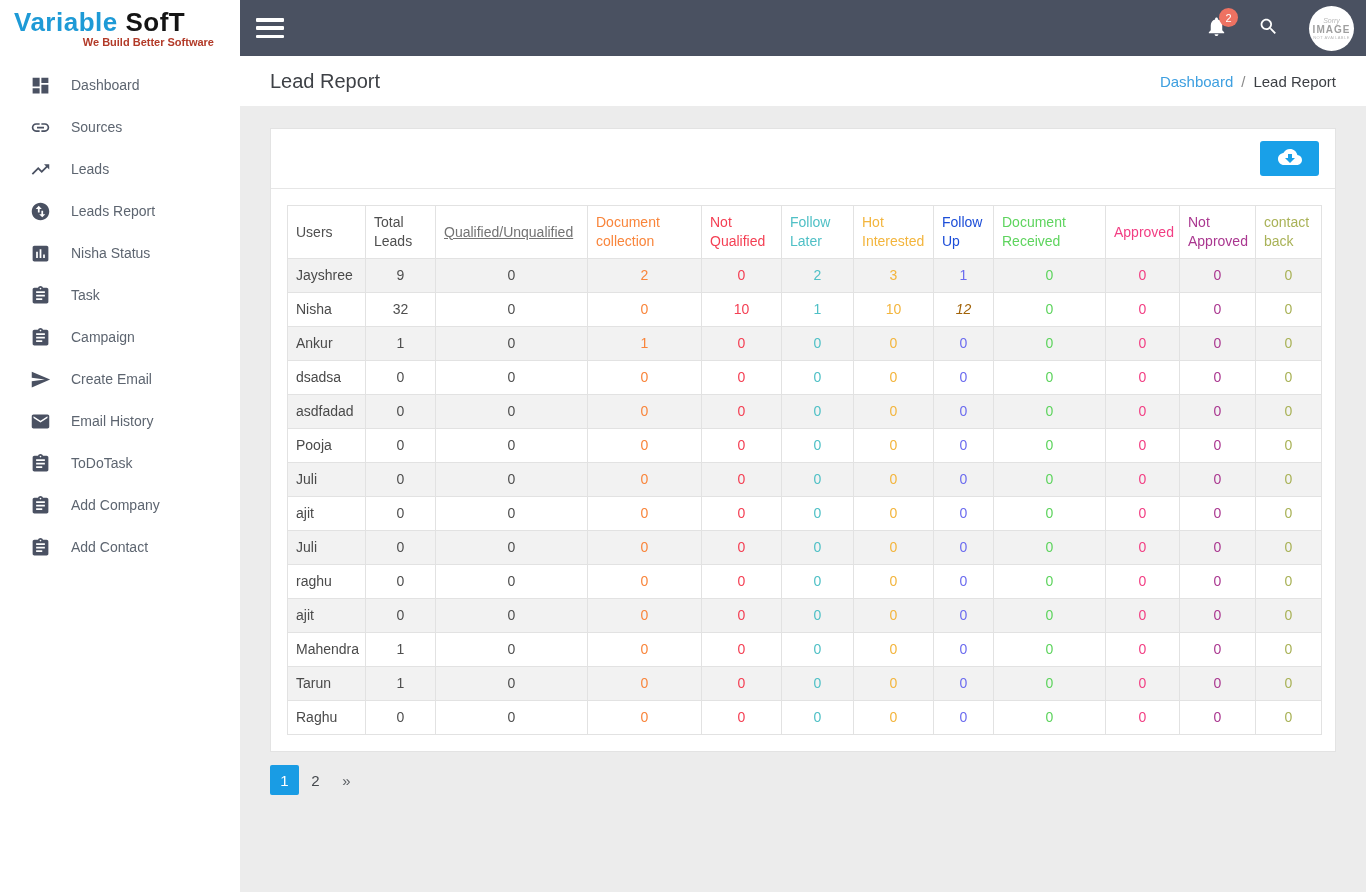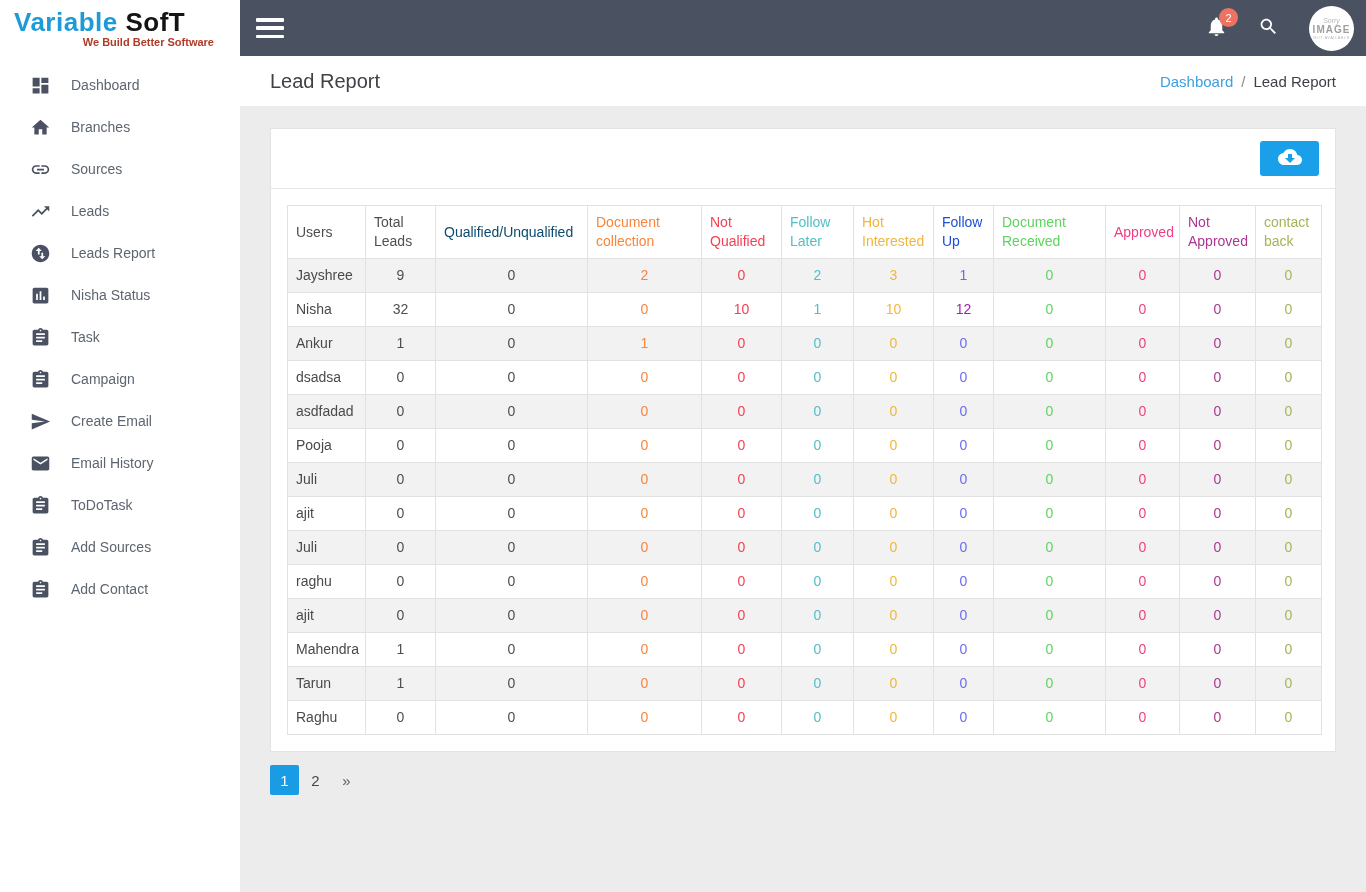--- a/index.html
+++ b/index.html
@@ -83,28 +83,20 @@
           <span class="side-icon">
             <svg viewBox="0 0 24 24">
               <path d="M3 13h8V3H3v10zm0 8h8v-6H3v6zm10 0h8V11h-8v10zm0-18v6h8V3h-8z"></path>
             </svg>
           </span>
           <span class="side-label">Dashboard</span>
         </a>
         <a class="side-item">
           <span class="side-icon">
             <svg viewBox="0 0 24 24">
-              <path d="M10 20v-6h4v6h5v-8h3L12 3 2 12h3v8z"></path>
-            </svg>
-          </span>
-          <span class="side-label">Branches</span>
-        </a>
-        <a class="side-item">
-          <span class="side-icon">
-            <svg viewBox="0 0 24 24">
               <path d="M3.9 12c0-1.71 1.39-3.1 3.1-3.1h4V7H7c-2.76 0-5 2.24-5 5s2.24 5 5 5h4v-1.9H7c-1.71 0-3.1-1.39-3.1-3.1zM8 13h8v-2H8v2zm9-6h-4v1.9h4c1.71 0 3.1 1.39 3.1 3.1s-1.39 3.1-3.1 3.1h-4V17h4c2.76 0 5-2.24 5-5s-2.24-5-5-5z"></path>
             </svg>
           </span>
           <span class="side-label">Sources</span>
         </a>
         <a class="side-item">
           <span class="side-icon">
             <svg viewBox="0 0 24 24">
               <path d="M16 6l2.29 2.29-4.88 4.88-4-4L2 16.59 3.41 18l6-6 4 4 6.3-6.29L22 12V6z"></path>
             </svg>
@@ -166,21 +158,21 @@
             </svg>
           </span>
           <span class="side-label">ToDoTask</span>
         </a>
         <a class="side-item">
           <span class="side-icon">
             <svg viewBox="0 0 24 24">
               <path d="M19 3h-4.18C14.4 1.84 13.3 1 12 1c-1.3 0-2.4.84-2.82 2H5c-1.1 0-2 .9-2 2v14c0 1.1.9 2 2 2h14c1.1 0 2-.9 2-2V5c0-1.1-.9-2-2-2zm-7 0c.55 0 1 .45 1 1s-.45 1-1 1-1-.45-1-1 .45-1 1-1zm2 14H7v-2h7v2zm3-4H7v-2h10v2zm0-4H7V7h10v2z"></path>
             </svg>
           </span>
-          <span class="side-label">Add Sources</span>
+          <span class="side-label">Add Company</span>
         </a>
         <a class="side-item">
           <span class="side-icon">
             <svg viewBox="0 0 24 24">
               <path d="M19 3h-4.18C14.4 1.84 13.3 1 12 1c-1.3 0-2.4.84-2.82 2H5c-1.1 0-2 .9-2 2v14c0 1.1.9 2 2 2h14c1.1 0 2-.9 2-2V5c0-1.1-.9-2-2-2zm-7 0c.55 0 1 .45 1 1s-.45 1-1 1-1-.45-1-1 .45-1 1-1zm2 14H7v-2h7v2zm3-4H7v-2h10v2zm0-4H7V7h10v2z"></path>
             </svg>
           </span>
           <span class="side-label">Add Contact</span>
         </a>
       </nav>
@@ -235,21 +227,21 @@
               </svg>
           </span>
         </button>
       </div>
       <div class="table-wrap">
         <table class="report">
           <thead>
               <tr id="table-head-row">
                 <th style="color: rgb(79, 79, 79); width: 78px;">Users</th>
                 <th style="color: rgb(79, 79, 79); width: 70px;">Total Leads</th>
-                <th style="color: #0c4a6e; width: 152px;">Qualified/Unqualified</th>
+                <th style="color: #737373; width: 152px; text-decoration: underline;">Qualified/Unqualified</th>
                 <th style="color: rgb(249, 133, 59); width: 114px;">Document collection</th>
                 <th style="color: rgb(244, 63, 83); width: 80px;">Not Qualified</th>
                 <th style="color: rgb(79, 192, 198); width: 72px;">Follow Later</th>
                 <th style="color: rgb(243, 181, 61); width: 80px;">Hot Interested</th>
                 <th style="color: #1d4ed8; width: 60px;">Follow Up</th>
                 <th style="color: rgb(94, 212, 94); width: 112px;">Document Received</th>
                 <th style="color: rgb(242, 62, 131); width: 74px;">Approved</th>
                 <th style="color: rgb(170, 55, 144); width: 76px;">Not Approved</th>
                 <th style="color: rgb(169, 178, 87); width: 66px;">contact back</th>
               </tr>
@@ -270,21 +262,21 @@
                 <td style="color: rgb(169, 178, 87);">0</td>
               </tr>
               <tr>
                 <td class="user-cell">Nisha</td>
                 <td style="color: rgb(79, 79, 79);">32</td>
                 <td style="color: rgb(79, 79, 79);">0</td>
                 <td style="color: rgb(249, 133, 59);">0</td>
                 <td style="color: rgb(244, 63, 83);">10</td>
                 <td style="color: rgb(79, 192, 198);">1</td>
                 <td style="color: rgb(243, 181, 61);">10</td>
-                <td style="color: #a21caf;">12</td>
+                <td style="color: #a16207; font-style: italic;">12</td>
                 <td style="color: rgb(94, 212, 94);">0</td>
                 <td style="color: rgb(242, 62, 131);">0</td>
                 <td style="color: rgb(170, 55, 144);">0</td>
                 <td style="color: rgb(169, 178, 87);">0</td>
               </tr>
               <tr>
                 <td class="user-cell">Ankur</td>
                 <td style="color: rgb(79, 79, 79);">1</td>
                 <td style="color: rgb(79, 79, 79);">0</td>
                 <td style="color: rgb(249, 133, 59);">1</td>

